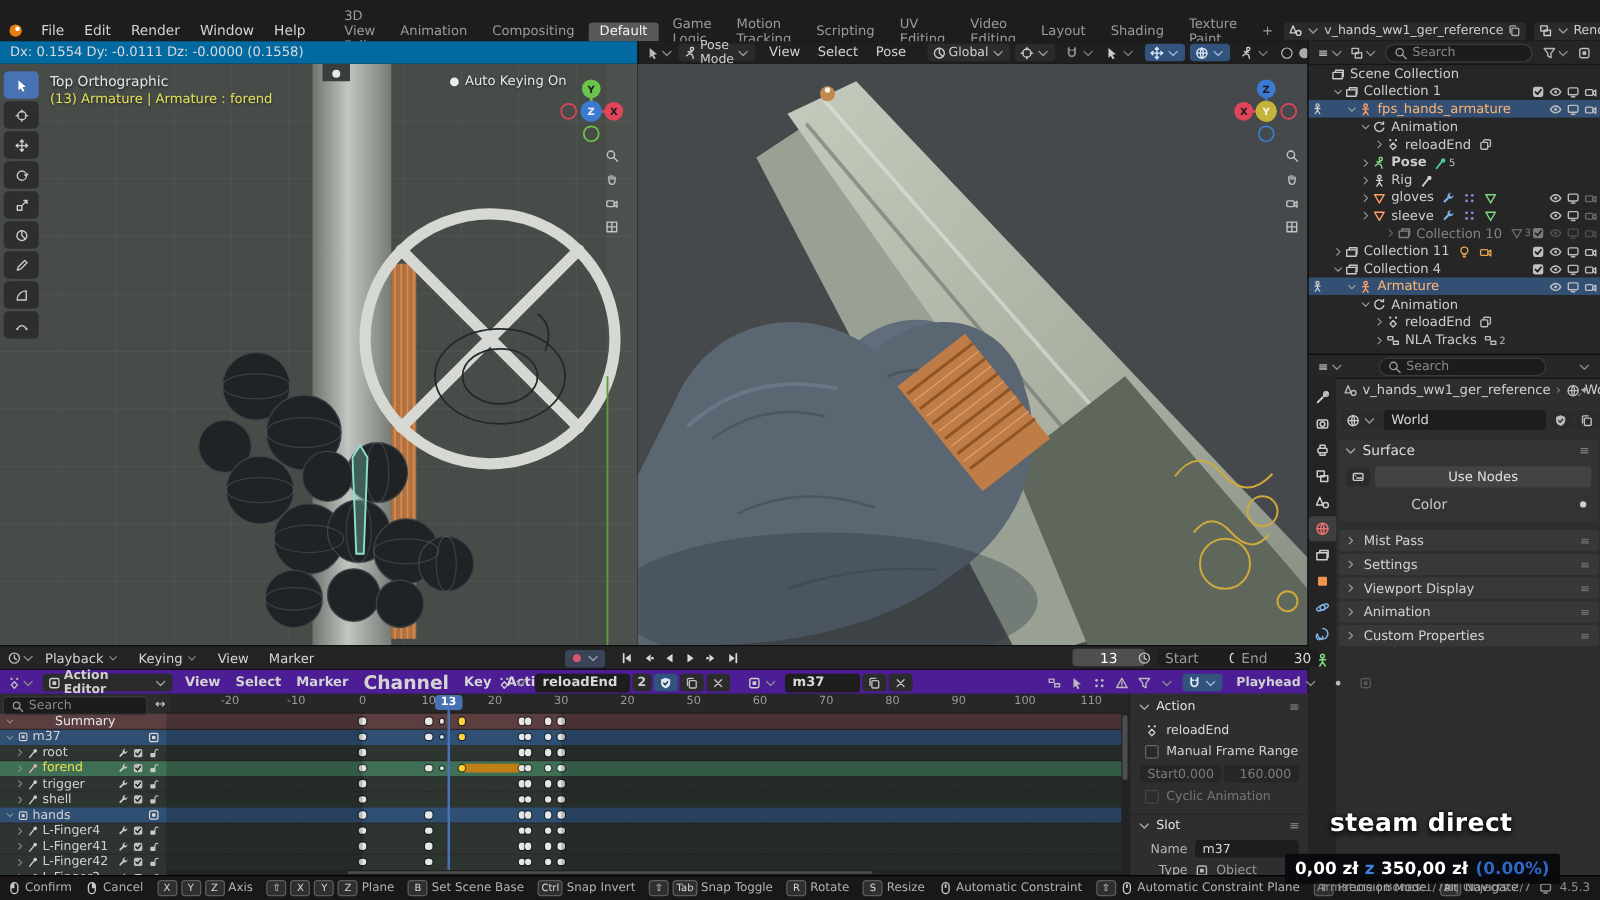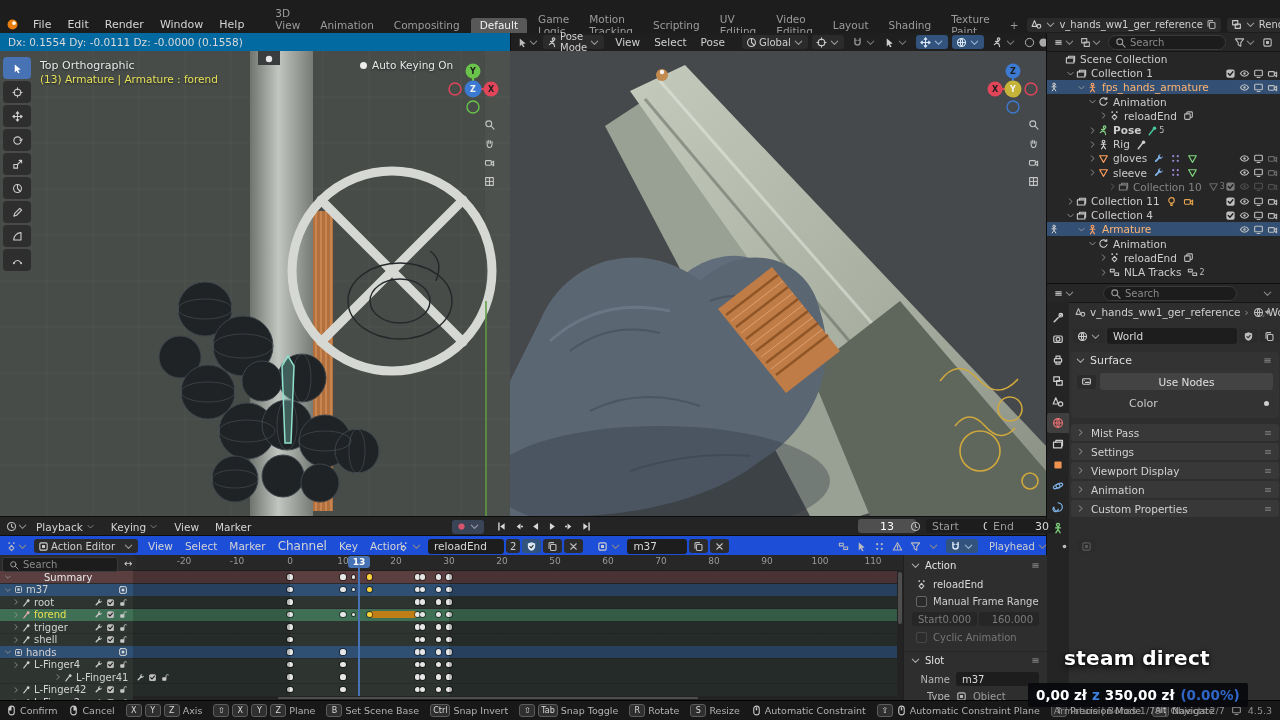--- a/index.html
+++ b/index.html
@@ -33,21 +33,21 @@
   
   #props{left:1046px;top:283px;width:234px;height:417px;background:#2e2e2e;border-left:1px solid #0e0e0e;border-top:1px solid #0e0e0e;}
   #proptabs{position:absolute;left:0;top:18px;width:22px;height:399px;background:#242424;}
   .ptab{position:absolute;left:0;width:22px;height:20px;display:flex;align-items:center;justify-content:center;}
   .ptab.active{background:#3f3f3f;border-radius:3px 0 0 3px;}
   .propsection{position:absolute;left:24px;width:208px;height:17px;background:#383838;border-radius:3px;display:flex;align-items:center;color:#d2d2d2;font-size:10.5px;}
   .field{background:#1d1d1d;border-radius:3px;color:#d8d8d8;display:flex;align-items:center;padding:0 6px;}
   .btnflat{background:#434343;border-radius:3px;color:#e0e0e0;display:flex;align-items:center;justify-content:center;}
   
   #timeline{left:0;top:516px;width:1046px;height:19px;background:#242424;border-top:1px solid #0f0f0f;}
-  #dopehead{left:0;top:535px;width:1046px;height:20px;background:#1d4ed8;border-top:1px solid #0f0f0f;}
+  #dopehead{left:0;top:535px;width:1046px;height:20px;background:#4c1d95;border-top:1px solid #0f0f0f;font-weight:bold;}
   #dopebody{left:0;top:555px;width:1046px;height:145px;background:#2b2b2b;overflow:hidden;}
   .chrow{position:absolute;left:0;width:903px;height:12px;}
   .chname{position:absolute;display:flex;align-items:center;height:12px;font-size:10px;color:#d2d2d2;}
   .key{position:absolute;border-radius:50%;}
   .tick{position:absolute;top:1px;transform:translateX(-50%);font-size:9px;color:#9a9a9a;}
   .miniicons{position:absolute;display:flex;gap:3px;align-items:center;}
   
   #statusbar{left:0;top:700px;width:1280px;height:20px;background:#181818;border-top:1px solid #000;display:flex;align-items:center;padding-left:6px;box-sizing:border-box;}
   .hint{display:flex;align-items:center;gap:3px;margin-right:11px;color:#b2b2b2;font-size:9.5px;white-space:nowrap;}
   .kbd{display:inline-flex;align-items:center;justify-content:center;min-width:10px;height:11px;padding:0 2px;border:1px solid #5c5c5c;border-radius:3px;background:#2f2f2f;color:#d8d8d8;font-size:8px;}
@@ -1453,21 +1453,21 @@
       <span class="ic" style="margin-left:auto;">
           <svg width="11" height="11" viewBox="0 0 12 12" fill="none" stroke-width="1.2" stroke-linecap="round" stroke-linejoin="round">
             <path d="M2.5 4.5L6 8l3.5-3.5" stroke="#999"></path>
           </svg>
         </span>
     </span>
     <span id="ds-menus" class="row" style="margin-left:4px;">
         <span class="menu-item" style="font-size:10.5px;padding:0 6px;">View</span>
         <span class="menu-item" style="font-size:10.5px;padding:0 6px;">Select</span>
         <span class="menu-item" style="font-size:10.5px;padding:0 6px;">Marker</span>
-        <span class="menu-item" style="font-size:12px;padding:0 6px;">Channel</span>
+        <span class="menu-item" style="font-size:15px;padding:0 6px;">Channel</span>
         <span class="menu-item" style="font-size:10.5px;padding:0 6px;">Key</span>
         <span class="menu-item" style="font-size:10.5px;padding:0 6px;">Action</span>
       </span>
     <span class="row" style="position:absolute;left:394px;gap:2px;">
       <span class="chip" style="background:none;">
           <span class="ic">
             <svg width="11" height="11" viewBox="0 0 12 12" fill="none" stroke-width="1.2" stroke-linecap="round" stroke-linejoin="round">
               <circle cx="3.5" cy="2.3" r="1" fill="#cdcdcd"></circle>
               <circle cx="8.5" cy="2.3" r="1" fill="#cdcdcd"></circle>
               <path d="M6 4.8l2.6 2.9L6 10.6 3.4 7.7z" stroke="#cdcdcd"></path>
@@ -1925,21 +1925,21 @@
             <svg width="9" height="9" viewBox="0 0 12 12" fill="none" stroke-width="1.2" stroke-linecap="round" stroke-linejoin="round">
               <rect x="1.5" y="1.5" width="9" height="9" rx="2" fill="#bfbfbf"></rect>
               <path d="M3.6 6.1l1.8 1.9 3.2-3.9" stroke="#1c1c1c" stroke-width="1.5"></path>
             </svg>
             <svg width="9" height="9" viewBox="0 0 12 12" fill="none" stroke-width="1.2" stroke-linecap="round" stroke-linejoin="round">
               <rect x="3" y="5.8" width="5.5" height="4.5" rx="1" fill="#c9c9c9"></rect>
               <path d="M8 5.8V4.2a2 2 0 0 1 3.2-1.6" stroke="#c9c9c9"></path>
             </svg>
           </span>
         </div>
-        <div class="chname" style="top:116px;left:0;width:133px;margin-left:42px;">
+        <div class="chname" style="top:116px;left:0;width:133px;">
           <span style="width:12px;flex:none;"></span>
           <span class="ic" style="flex:none;margin-right:2px;">
             <svg width="8" height="8" viewBox="0 0 12 12" fill="none" stroke-width="1.2" stroke-linecap="round" stroke-linejoin="round">
               <path d="M4.5 2.5L8 6l-3.5 3.5" stroke="#9a9a9a"></path>
             </svg>
           </span>
           <span class="ic" style="flex:none;margin-right:3px;">
             <svg width="9" height="9" viewBox="0 0 12 12" fill="none" stroke-width="1.2" stroke-linecap="round" stroke-linejoin="round">
               <circle cx="8.2" cy="3.6" r="1.9" fill="#cfcfcf"></circle>
               <path d="M6.9 4.9L2.4 10.6" stroke="#cfcfcf" stroke-width="1.5"></path>

